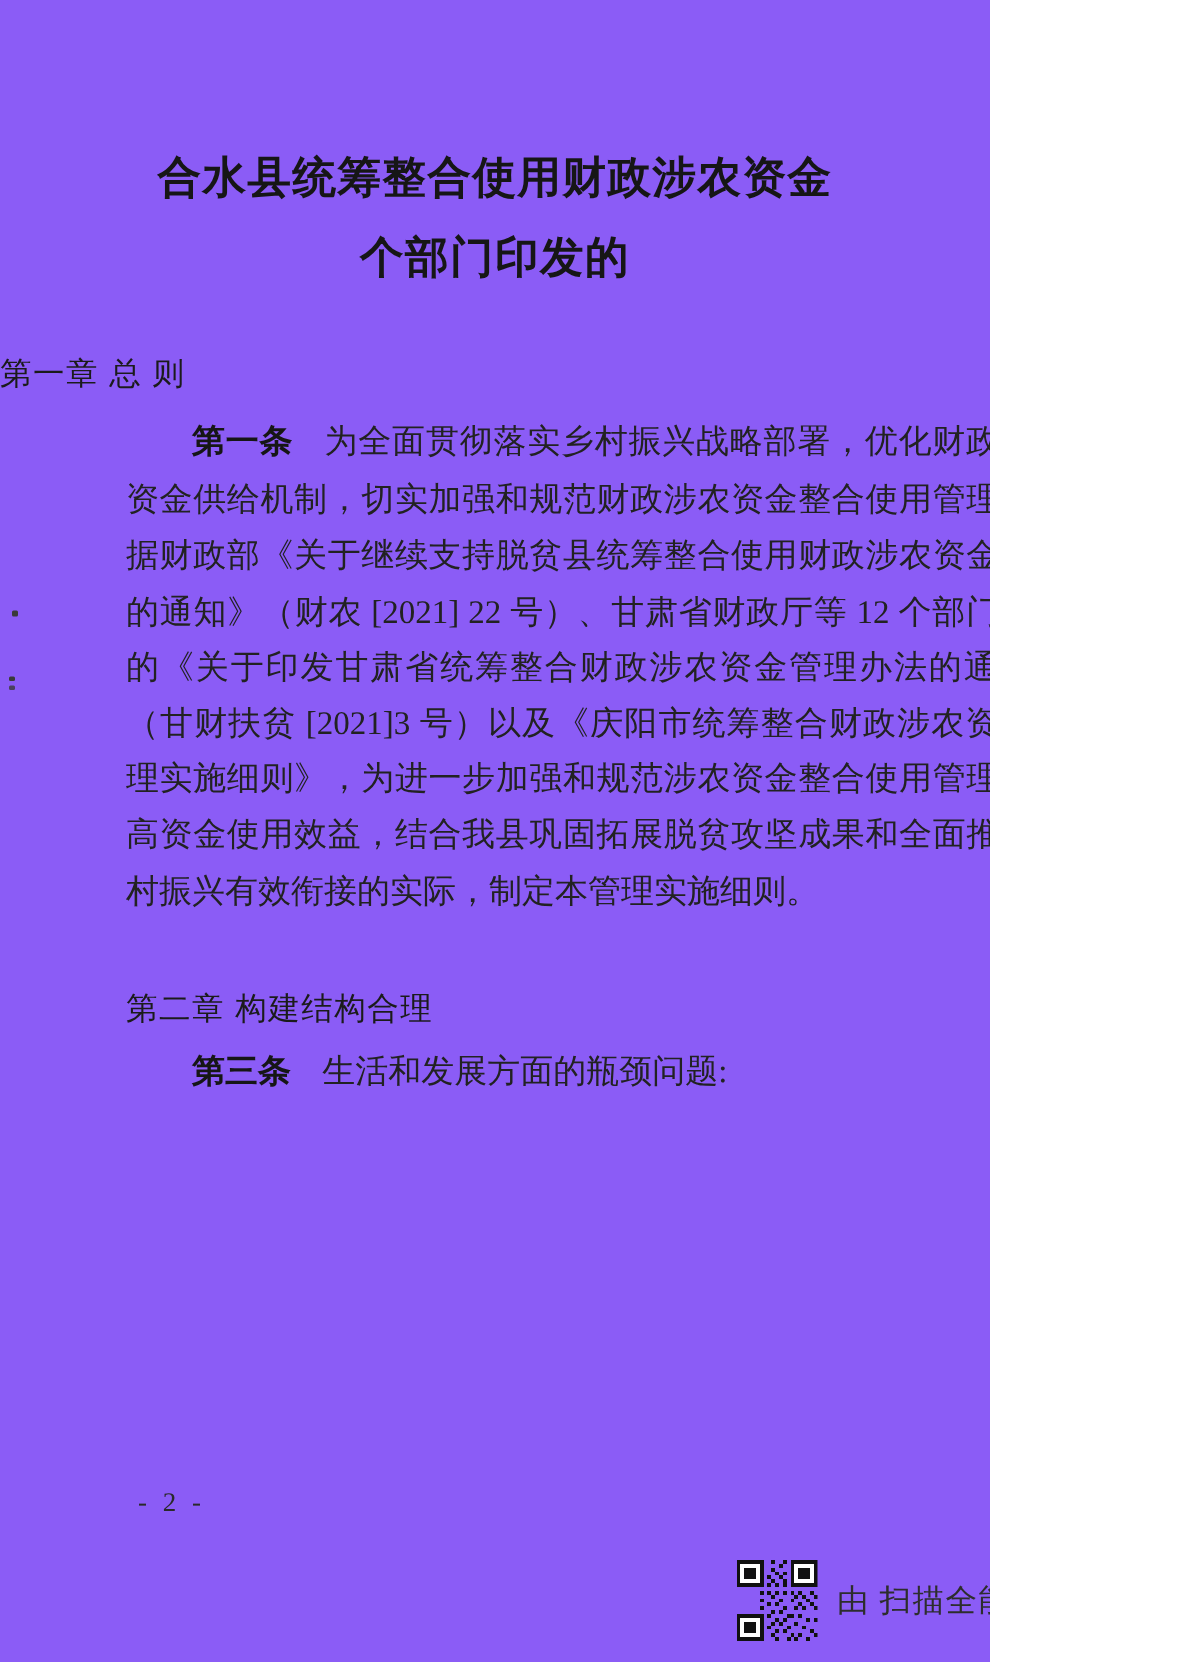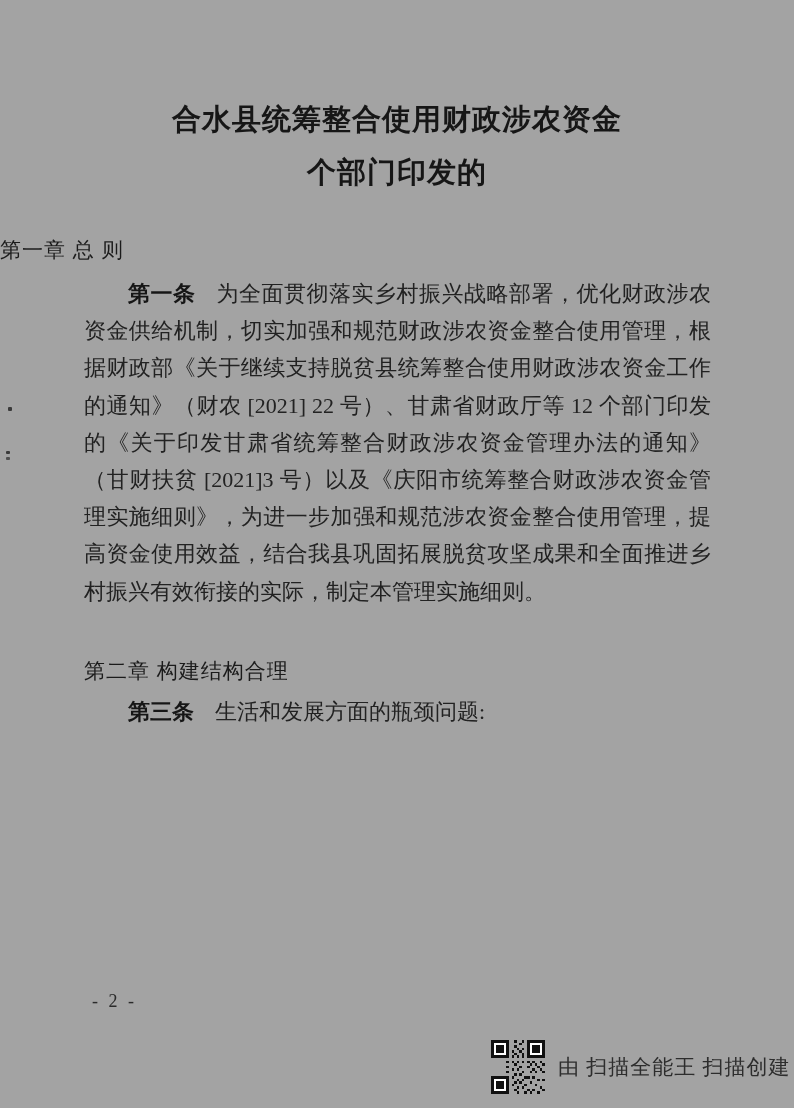--- a/index.html
+++ b/index.html
@@ -2,23 +2,23 @@
 <html lang="zh"><head>
 <meta charset="utf-8">
 <style>
   html, body {
     margin: 0;
     padding: 0;
     background: #ffffff;
   }
   .page {
     position: relative;
-    width: 794px;
+    width: 660px;
     height: 1108px;
-    background: #a3a3a3;
+    background: #8b5cf6;
     overflow: hidden;
     font-family: "Liberation Serif", "DejaVu Serif", serif;
     color: #1f1f1f;
   }
   .doc-title {
     position: absolute;
     top: 93px;
     left: 0;
     width: 100%;
     text-align: center;
@@ -54,20 +54,21 @@
     color: #222222;
   }
   .body-col p {
     margin: 0;
     text-indent: 2em;
   }
   .lead {
     font-weight: bold;
     margin-right: 0.95em;
     color: #161616;
+    font-family: Liberation Mono, monospace;
   }
   .h2 {
     margin-top: 42px;
     margin-bottom: 4px;
     line-height: 37px;
   }
   .page-number {
     position: absolute;
     top: 991px;
     left: 92px;

